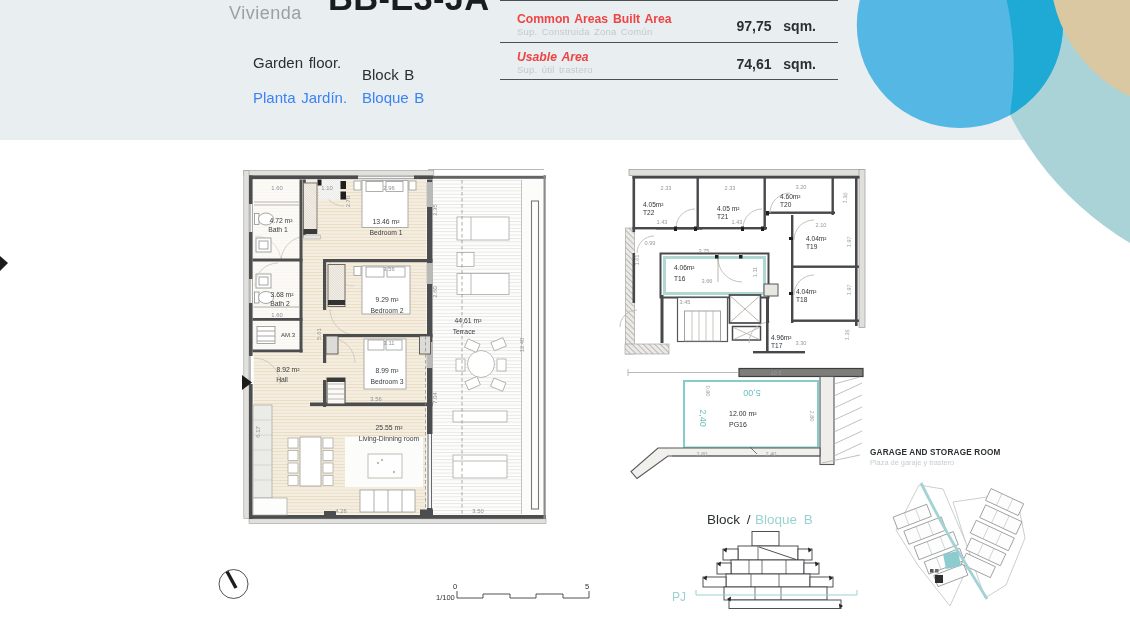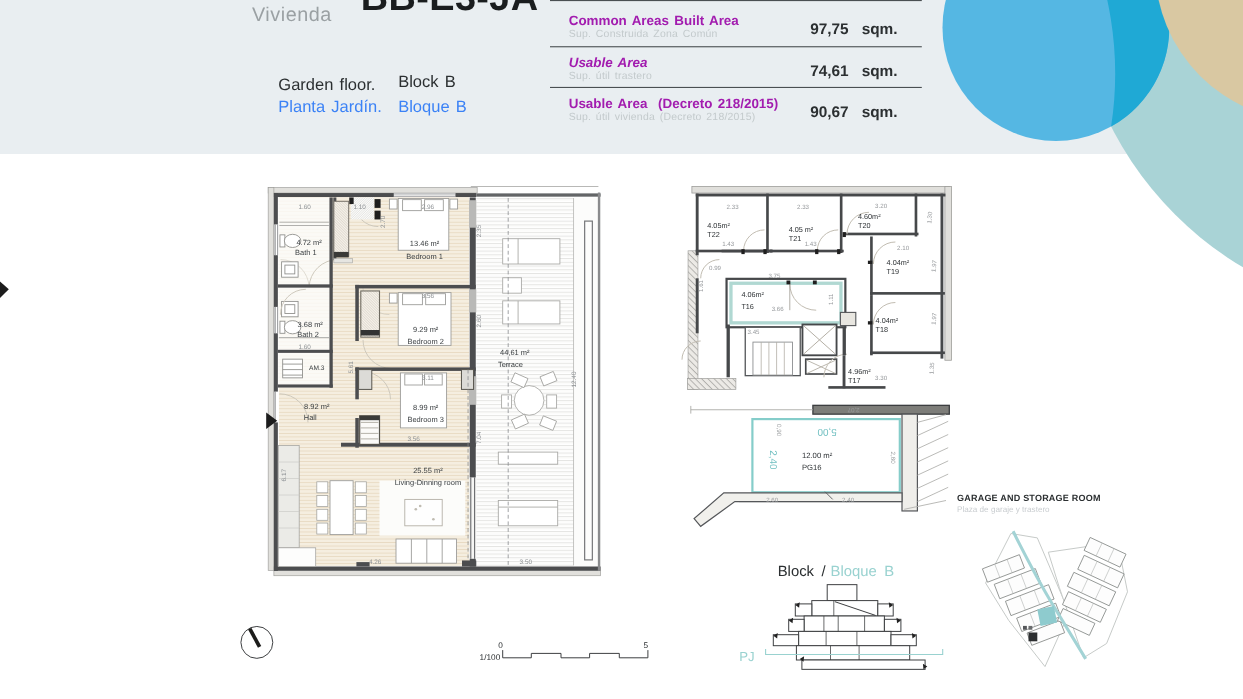--- a/index.html
+++ b/index.html
@@ -1,21 +1,21 @@
 <!DOCTYPE html>
 <html><head>
 <meta charset="utf-8">
 <style>
   html,body{margin:0;padding:0;}
   body{width:1130px;height:635px;overflow:hidden;background:#fff;font-family:"Liberation Sans",sans-serif;}
   .page{position:relative;width:1130px;height:635px;overflow:hidden;}
   svg{position:absolute;top:0;left:0;}
   .hdr{position:absolute;color:#2b2f31;}
   .sub{color:#3b82f6;}
-  .t-main{font-size:12.2px;font-weight:700;letter-spacing:0;word-spacing:1.5px;color:#a21caf;white-space:nowrap;}
+  .t-main{font-size:12.2px;font-weight:700;letter-spacing:0;word-spacing:1.5px;color:#ef4444;white-space:nowrap;}
   .t-sub{font-size:9.5px;color:#c3cacc;letter-spacing:0.2px;word-spacing:1.5px;white-space:nowrap;}
   .t-val{font-size:14px;font-weight:700;color:#2b2f31;word-spacing:2px;}
 </style>
 </head>
 <body>
 <div class="page">
 <svg width="1130" height="635" viewBox="0 0 1130 635">
 <defs>
 
   <pattern id="wood" width="8" height="3.2" patternUnits="userSpaceOnUse">
@@ -755,21 +755,21 @@
 <rect x="51" y="89" width="3.5" height="3.5" fill="#6a6c6e"></rect>
 </g>
 </g>
 
 </svg>
 
 <div class="hdr" style="left:229px;top:3px;font-size:18px;color:#9aa0a3;letter-spacing:0.5px;">Vivienda</div>
 
 <div class="hdr" style="left:328px;top:-21px;font-size:34.5px;font-weight:700;letter-spacing:0.3px;color:#1a1d1f;">BB-E3-JA</div>
 
-<div class="hdr" style="left:253px;top:69px;font-size:15px;word-spacing:1.5px;">Garden floor.</div>
+<div class="hdr" style="left:253px;top:54px;font-size:15px;word-spacing:1.5px;">Garden floor.</div>
 
 <div class="hdr sub" style="left:253px;top:89px;font-size:15px;word-spacing:1.5px;">Planta Jardín.</div>
 
 <div class="hdr" style="left:362px;top:66px;font-size:15px;word-spacing:1.5px;">Block B</div>
 
 <div class="hdr sub" style="left:362px;top:89px;font-size:15px;word-spacing:1.5px;">Bloque B</div>
 
 <div class="hdr" style="left:500px;top:0px;width:338px;">
 
   <div style="border-top:1.5px solid #4a4f52;height:0;"></div>
@@ -781,19 +781,14 @@
   </div>
   <div style="border-top:1.5px solid #4a4f52;height:0;"></div>
 
   <div style="position:relative;height:36px;">
     <div class="t-main" style="position:absolute;left:17px;top:7px;font-style:italic;">Usable Area</div>
     <div class="t-sub" style="position:absolute;left:17px;top:21px;">Sup. útil trastero</div>
     <div class="t-val" style="position:absolute;right:22px;top:13px;">74,61&nbsp; sqm.</div>
   </div>
   <div style="border-top:1.5px solid #4a4f52;height:0;"></div>
 
-  <div style="position:relative;height:36px;">
-    <div class="t-main" style="position:absolute;left:17px;top:7px;">Usable Area&nbsp; (Decreto 218/2015)</div>
-    <div class="t-sub" style="position:absolute;left:17px;top:21px;">Sup. útil vivienda (Decreto 218/2015)</div>
-    <div class="t-val" style="position:absolute;right:22px;top:13px;">90,67&nbsp; sqm.</div>
-  </div>
 </div>
 </div>
 
 </body></html>

